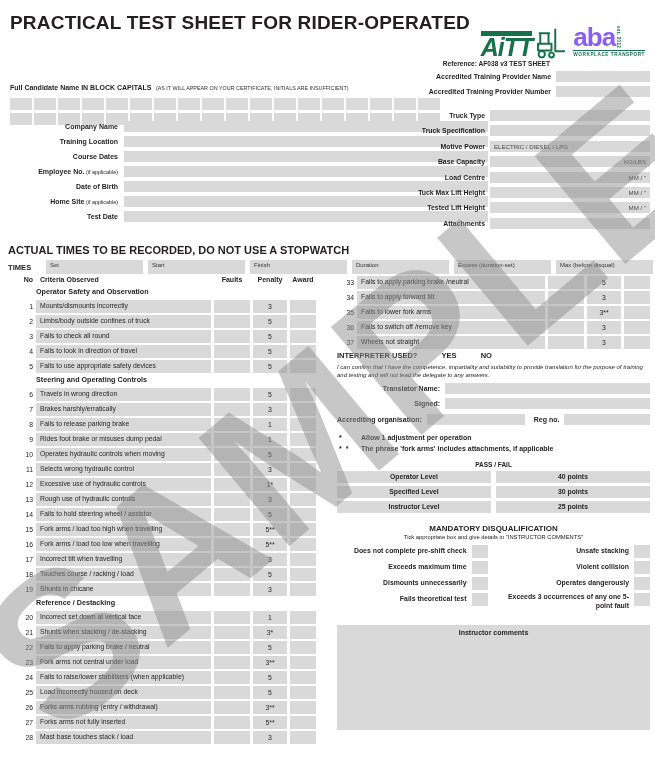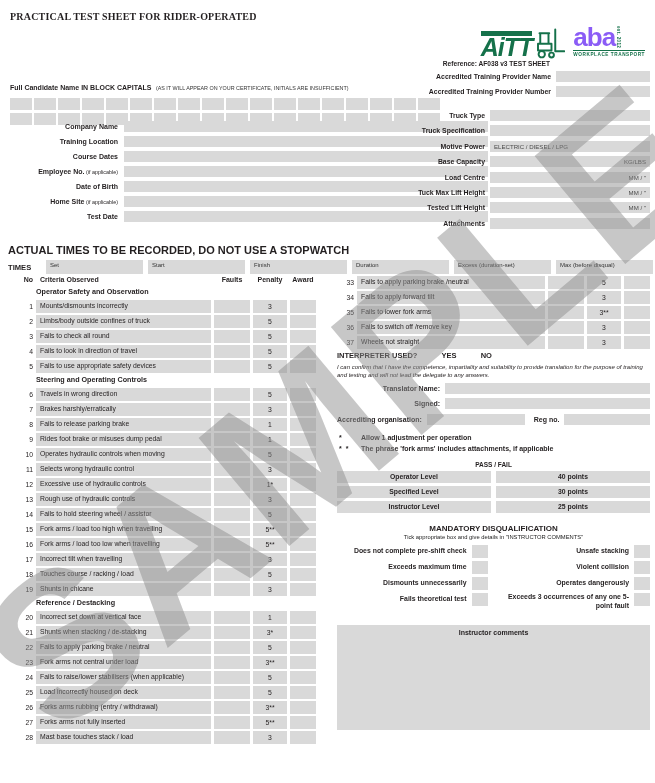--- a/index.html
+++ b/index.html
@@ -1,20 +1,20 @@
 <!DOCTYPE html>
 <html><head>
 <meta charset="utf-8">
 <style>
   html,body{margin:0;padding:0;background:#fff;}
   body{font-family:"Liberation Sans",sans-serif;color:#231f20;}
   .page{position:relative;width:655px;height:783px;background:#fff;overflow:hidden;}
 
   
-  .title{position:absolute;left:10px;top:10px;font-size:10px;font-weight:bold;line-height:1.35;letter-spacing:.2px;font-family:Liberation Serif, serif;}
+  .title{position:absolute;left:10px;top:10px;font-size:19px;font-weight:bold;line-height:1.35;letter-spacing:.2px;}
   .logos{position:absolute;top:26px;right:10px;display:flex;align-items:flex-start;gap:5px;}
   .aitt-wrap{display:flex;align-items:center;gap:3px;font-style:italic;}
   .aitt{border-top:5px solid #15714a;padding-top:0;color:#15714a;font-weight:bold;font-size:25px;line-height:.95;letter-spacing:-1px;}
   .aba{display:flex;flex-direction:column;margin-left:3px;}
   .aba-top{display:flex;align-items:flex-start;}
   .aba-word{color:#8b5cf6;font-weight:bold;font-size:26px;line-height:.85;letter-spacing:-1px;}
   .aba-est{writing-mode:vertical-rl;font-size:4.6px;color:#15714a;font-weight:bold;margin-left:1px;letter-spacing:.3px;}
   .aba-tag{border-top:1.5px solid #15714a;margin-top:2px;padding-top:1px;font-size:4.7px;color:#15714a;font-weight:bold;letter-spacing:.55px;text-align:center;}
 
   .provider{position:absolute;top:60px;right:5px;width:262px;}

